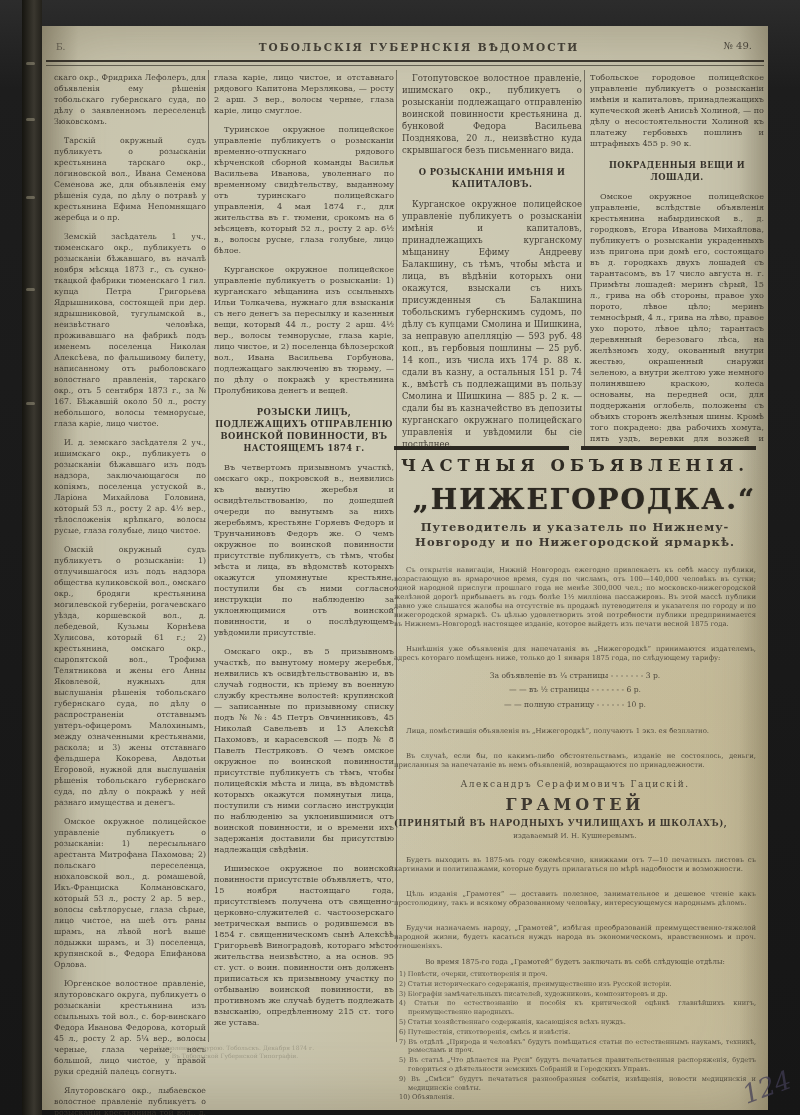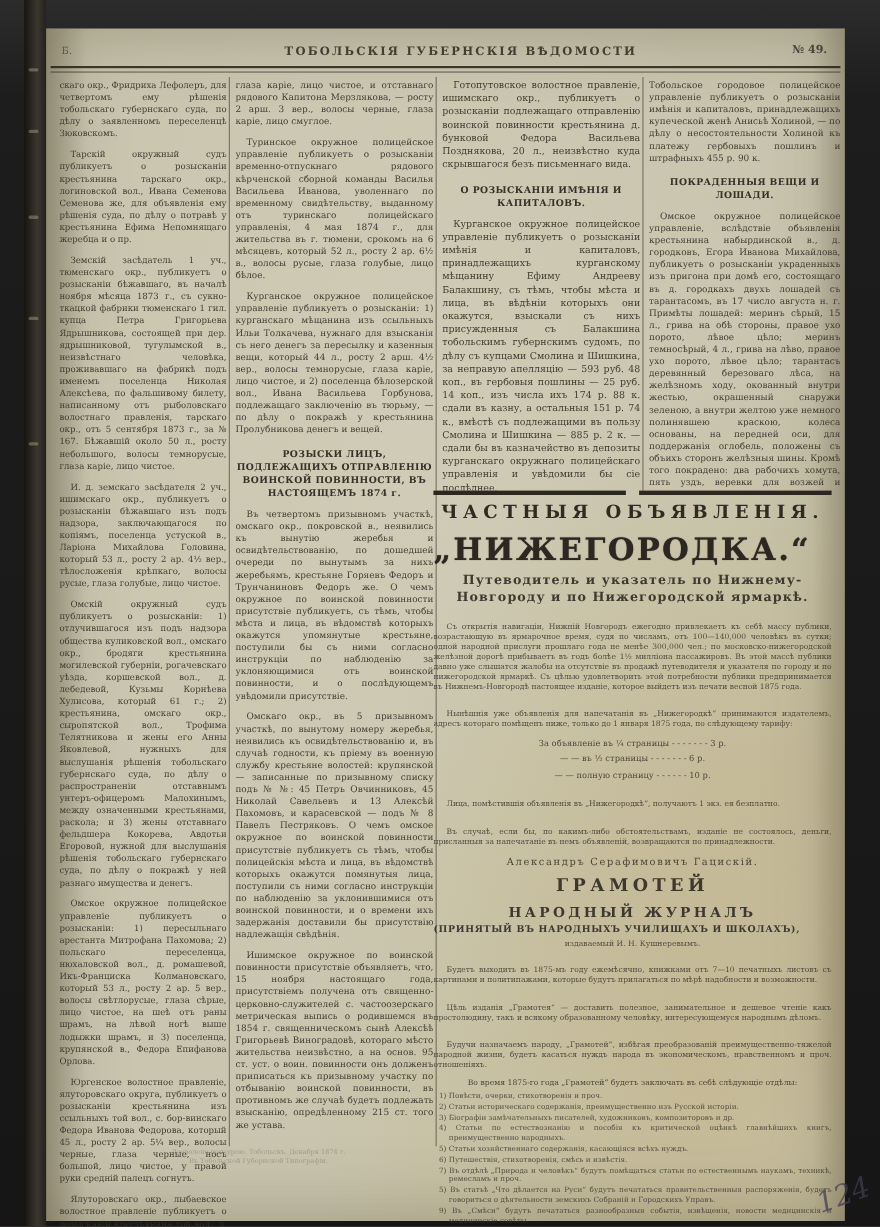--- a/index.html
+++ b/index.html
@@ -16,21 +16,21 @@
       radial-gradient(ellipse at 92% 62%, rgba(176,146,76,.12), transparent 38%),
       radial-gradient(ellipse at 45% 35%, rgba(255,255,244,.12), transparent 60%),
       linear-gradient(90deg, rgba(70,60,40,.30), rgba(0,0,0,0) 5%, rgba(0,0,0,0) 96%, rgba(70,60,40,.22));
     box-shadow:inset 0 0 70px rgba(82,72,44,.38);
     color:#37322b;}
   
   .mast-row{position:absolute;left:0;top:6px;width:100%;height:24px;}
   .pgsig{position:absolute;left:14px;top:10px;font-size:9px;opacity:.65;}
   .mast{position:absolute;left:0;right:0;top:9px;text-align:center;font-size:10.5px;
     font-weight:700;letter-spacing:2px;color:#2d2922;opacity:.85;padding-left:28px;}
-  .issue{position:absolute;right:16px;top:8px;font-size:10px;font-weight:700;opacity:.85;}
+  .issue{position:absolute;right:16px;top:8px;font-size:10px;font-weight:400;opacity:.85;}
   .rule2{position:absolute;left:4px;right:4px;top:34px;height:3px;
     border-top:2.5px solid rgba(36,32,26,.85);border-bottom:1px solid rgba(36,32,26,.6);}
   
   .vrule{position:absolute;width:1px;background:rgba(45,40,32,.55);top:44px;}
   .vr1{left:166px;height:972px;} .vr2{left:354px;height:972px;} .vr3{left:542px;height:376px;}
   
   .col{position:absolute;top:46px;text-align:justify;filter:blur(.25px);opacity:.92;}
   .c1{left:12px;width:152px;font-size:7.8px;line-height:11px;}
   .c2{left:172px;width:180px;font-size:8.1px;line-height:11px;}
   .c3{left:360px;width:180px;font-size:8.6px;line-height:12px;height:374px;overflow:hidden;}
@@ -38,21 +38,21 @@
   .col p{margin:0 0 8px;text-indent:10px;}
   .col p.cont{text-indent:0;}
   .colhead{font-weight:700;text-align:center;font-size:8.4px;line-height:12px;
     letter-spacing:.4px;margin:10px 0 8px;text-indent:0;color:#2a2620;}
   
   .ads{position:absolute;left:352px;top:420px;width:362px;filter:blur(.22px);opacity:.95;}
   .bars{display:flex;gap:12px;margin-bottom:6px;}
   .bars span{flex:1;height:3.5px;background:#23201a;}
   .sec-title{font-size:16.5px;font-weight:700;letter-spacing:5px;text-align:center;
     margin:2px 0 8px;color:#27231c;}
-  .nz-title{font-size:28px;font-weight:700;letter-spacing:2px;text-align:left;
+  .nz-title{font-size:28px;font-weight:700;letter-spacing:2px;text-align:right;
     margin:8px 0 4px;color:#24201a;text-shadow:0 0 1px rgba(36,32,26,.7);}
   .nz-sub{font-size:11.5px;font-weight:700;text-align:center;line-height:15px;
     letter-spacing:1px;margin:2px 6px 9px;}
   .sm{font-size:6.9px;line-height:9px;text-align:justify;text-indent:12px;margin:16px 0 7px;opacity:.88;}
   .tariff{text-align:center;font-size:7.6px;line-height:12.5px;margin:4px 0 7px;opacity:.9;}
   .sig{text-align:center;font-size:9px;letter-spacing:1.5px;margin:9px 0 6px;opacity:.9;}
   .gr-title{font-size:16px;font-weight:700;letter-spacing:4px;text-align:center;margin:6px 0 4px;}
   .gr-sub{font-size:12.5px;font-weight:700;letter-spacing:3px;text-align:center;margin:8px 0 2px;}
   .gr-note{font-size:8.5px;font-weight:700;letter-spacing:.6px;text-align:left;margin:3px 0 4px;}
   .gr-pub{font-size:7px;text-align:center;margin:0 0 8px;opacity:.85;}
@@ -84,21 +84,21 @@
       <div class="mast">ТОБОЛЬСКІЯ ГУБЕРНСКІЯ ВѢДОМОСТИ</div>
       <span class="issue">№ 49.</span>
     </div>
     <div class="rule2"></div>
 
     <div class="vrule vr1"></div>
     <div class="vrule vr2"></div>
     <div class="vrule vr3"></div>
 
     <div class="col c1">
-      <p class="cont">скаго окр., Фридриха Лефолеръ, для четвертомъ ему рѣшенія тобольскаго губернскаго суда, по дѣлу о заявленномъ переселенцѣ Зюковскомъ.</p>
+      <p class="cont">скаго окр., Фридриха Лефолеръ, для объявленія ему рѣшенія тобольскаго губернскаго суда, по дѣлу о заявленномъ переселенцѣ Зюковскомъ.</p>
       <p>Тарскій окружный судъ публикуетъ о розысканіи крестьянина тарскаго окр., логиновской вол., Ивана Семенова Семенова же, для объявленія ему рѣшенія суда, по дѣлу о потравѣ у крестьянина Ефима Непомнящаго жеребца и о пр.</p>
       <p>Земскій засѣдатель 1 уч., тюменскаго окр., публикуетъ о розысканіи бѣжавшаго, въ началѣ ноября мѣсяца 1873 г., съ сукно-ткацкой фабрики тюменскаго 1 гил. купца Петра Григорьева Ядрышникова, состоящей при дер. ядрышниковой, тугулымской в., неизвѣстнаго человѣка, проживавшаго на фабрикѣ подъ именемъ поселенца Николая Алексѣева, по фальшивому билету, написанному отъ рыболовскаго волостнаго правленія, тарскаго окр., отъ 5 сентября 1873 г., за № 167. Бѣжавшій около 50 л., росту небольшого, волосы темнорусые, глаза каріе, лицо чистое.</p>
       <p>И. д. земскаго засѣдателя 2 уч., ишимскаго окр., публикуетъ о розысканіи бѣжавшаго изъ подъ надзора, заключающагося по копіямъ, поселенца устуской в., Ларіона Михайлова Головина, который 53 л., росту 2 ар. 4½ вер., тѣлосложенія крѣпкаго, волосы русые, глаза голубые, лицо чистое.</p>
       <p>Омскій окружный судъ публикуетъ о розысканіи: 1) отлучившагося изъ подъ надзора общества куликовской вол., омскаго окр., бродяги крестьянина могилевской губерніи, рогачевскаго уѣзда, коршевской вол., д. лебедевой, Кузьмы Корнѣева Хулисова, который 61 г.; 2) крестьянина, омскаго окр., сыропятской вол., Трофима Телятникова и жены его Анны Яковлевой, нужныхъ для выслушанія рѣшенія тобольскаго губернскаго суда, по дѣлу о распространеніи отставнымъ унтеръ-офицеромъ Малохинымъ, между означенными крестьянами, раскола; и 3) жены отставнаго фельдшера Кокорева, Авдотьи Егоровой, нужной для выслушанія рѣшенія тобольскаго губернскаго суда, по дѣлу о покражѣ у ней разнаго имущества и денегъ.</p>
       <p>Омское окружное полицейское управленіе публикуетъ о розысканіи: 1) пересыльнаго арестанта Митрофана Пахомова; 2) польскаго переселенца, нюхаловской вол., д. ромашевой, Икъ-Франциска Колмановскаго, который 53 л., росту 2 ар. 5 вер., волосы свѣтлорусые, глаза сѣрые, лицо чистое, на шеѣ отъ раны шрамъ, на лѣвой ногѣ выше лодыжки шрамъ, и 3) поселенца, крупянской в., Федора Епифанова Орлова.</p>
       <p>Юргенское волостное правленіе, ялуторовскаго округа, публикуетъ о розысканіи крестьянина изъ ссыльныхъ той вол., с. бор-винскаго Федора Иванова Федорова, который 45 л., росту 2 ар. 5¼ вер., волосы черные, глаза черные, носъ большой, лицо чистое, у правой руки средній палецъ согнутъ.</p>
       <p>Ялуторовскаго окр., лыбаевское волостное правленіе публикуетъ о розысканіи крестьянина той вол., д. николаевской Ивана Степанова Онуфріева, который 51 г., росту 2 ар. 5 верш., волосы свѣтлорусые,</p>
     </div>
 
     <div class="col c2">
@@ -135,21 +135,20 @@
       <p class="sm">Съ открытія навигаціи, Нижній Новгородъ ежегодно привлекаетъ къ себѣ массу публики, возрастающую въ ярмарочное время, судя по числамъ, отъ 100—140,000 человѣкъ въ сутки; одной народной прислуги прошлаго года не менѣе 300,000 чел.; по московско-нижегородской желѣзной дорогѣ прибываетъ въ годъ болѣе 1½ милліона пассажировъ. Въ этой массѣ публики давно уже слышатся жалобы на отсутствіе въ продажѣ путеводителя и указателя по городу и по нижегородской ярмаркѣ. Съ цѣлью удовлетворить этой потребности публики предпринимается въ Нижнемъ-Новгородѣ настоящее изданіе, которое выйдетъ изъ печати весной 1875 года.</p>
       <p class="sm">Нынѣшнія уже объявленія для напечатанія въ „Нижегородкѣ“ принимаются издателемъ, адресъ котораго помѣщенъ ниже, только до 1 января 1875 года, по слѣдующему тарифу:</p>
       <div class="tariff">За объявленіе въ ¼ страницы  -   -   -   -   -   -   -   3 р.</div>
       <div class="tariff" style="margin-top:-5px">—        —        въ ½ страницы  -   -   -   -   -   -   -   6 р.</div>
       <div class="tariff" style="margin-top:-5px">—        —        полную страницу  -   -   -   -   -   -   10 р.</div>
       <p class="sm">Лица, помѣстившія объявленія въ „Нижегородкѣ“, получаютъ 1 экз. ея безплатно.</p>
       <p class="sm">Въ случаѣ, если бы, по какимъ-либо обстоятельствамъ, изданіе не состоялось, деньги, присланныя за напечатаніе въ немъ объявленій, возвращаются по принадлежности.</p>
       <div class="sig">Александръ Серафимовичъ Гацискій.</div>
 
       <div class="gr-title">ГРАМОТЕЙ</div>
-      <div class="gr-sub">НАРОДНЫЙ ЖУРНАЛЪ</div>
       <div class="gr-note">(ПРИНЯТЫЙ ВЪ НАРОДНЫХЪ УЧИЛИЩАХЪ И ШКОЛАХЪ),</div>
       <div class="gr-pub">издаваемый И. Н. Кушнеревымъ.</div>
       <p class="sm">Будетъ выходить въ 1875-мъ году ежемѣсячно, книжками отъ 7—10 печатныхъ листовъ съ картинами и политипажами, которые будутъ прилагаться по мѣрѣ надобности и возможности.</p>
       <p class="sm">Цѣль изданія „Грамотея“ — доставить полезное, занимательное и дешевое чтеніе какъ простолюдину, такъ и всякому образованному человѣку, интересующемуся народнымъ дѣломъ.</p>
       <p class="sm">Будучи назначаемъ народу, „Грамотей“, избѣгая преобразованій преимущественно-тяжелой народной жизни, будетъ касаться нуждъ народа въ экономическомъ, нравственномъ и проч. отношеніяхъ.</p>
       <div class="list-intro">Во время 1875-го года „Грамотей“ будетъ заключать въ себѣ слѣдующіе отдѣлы:</div>
       <div class="gr-item">1) Повѣсти, очерки, стихотворенія и проч.</div>
       <div class="gr-item">2) Статьи историческаго содержанія, преимущественно изъ Русской исторіи.</div>
       <div class="gr-item">3) Біографіи замѣчательныхъ писателей, художниковъ, композиторовъ и др.</div>
       <div class="gr-item">4) Статьи по естествознанію и пособія къ критической оцѣнкѣ главнѣйшихъ книгъ, преимущественно народныхъ.</div>

